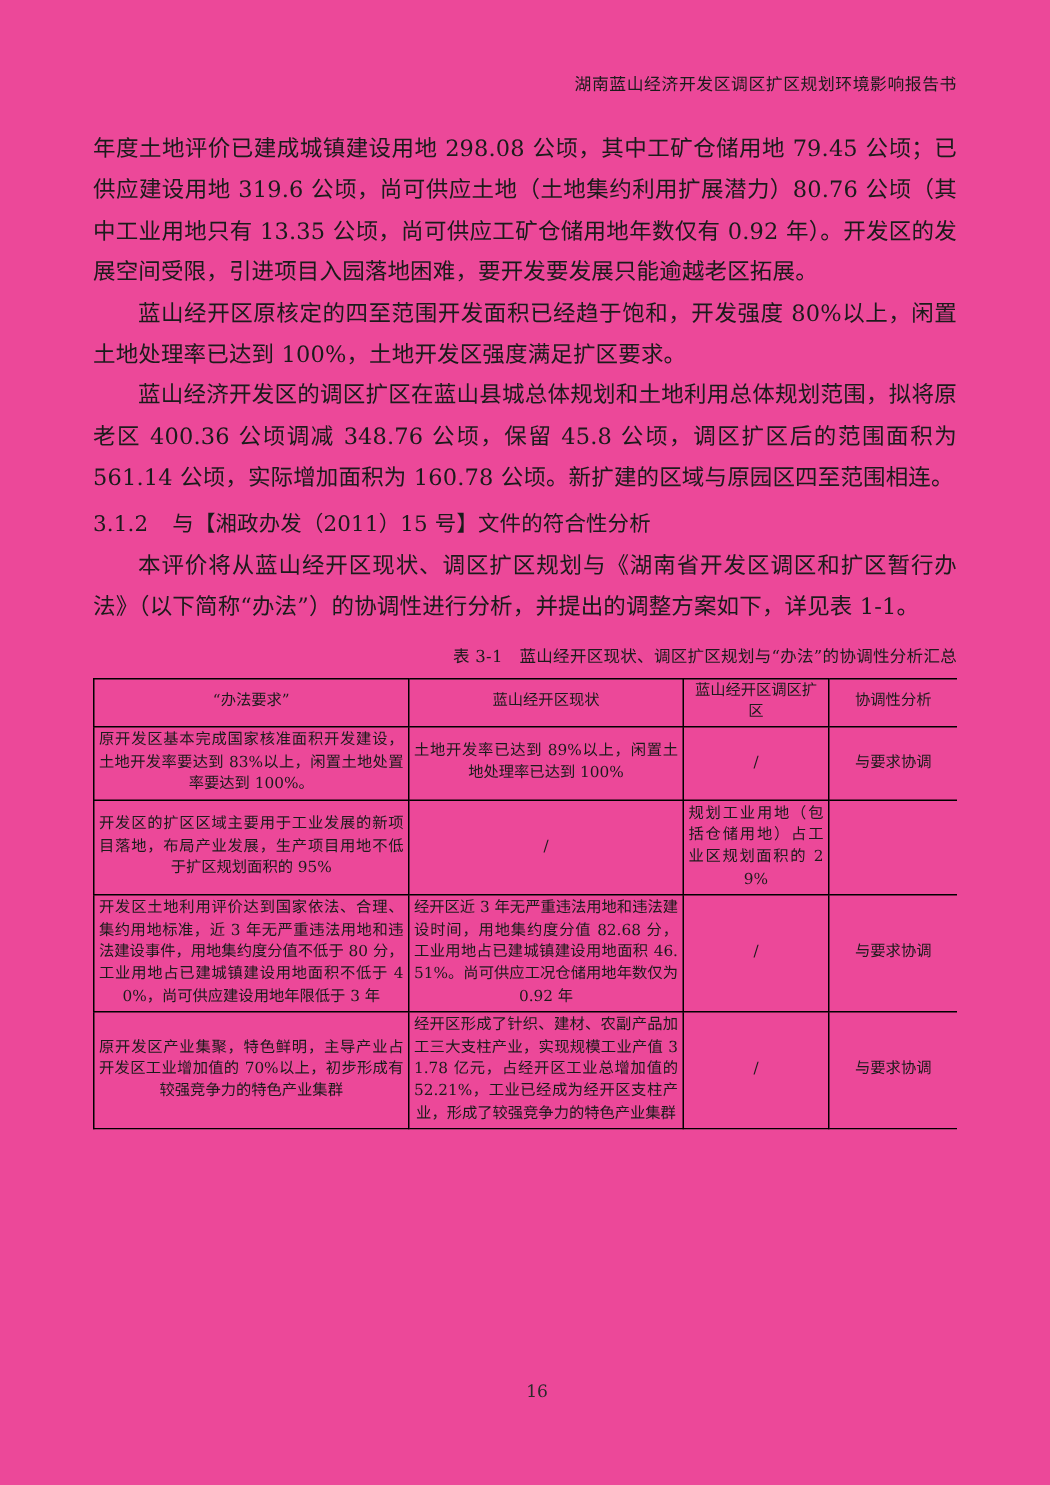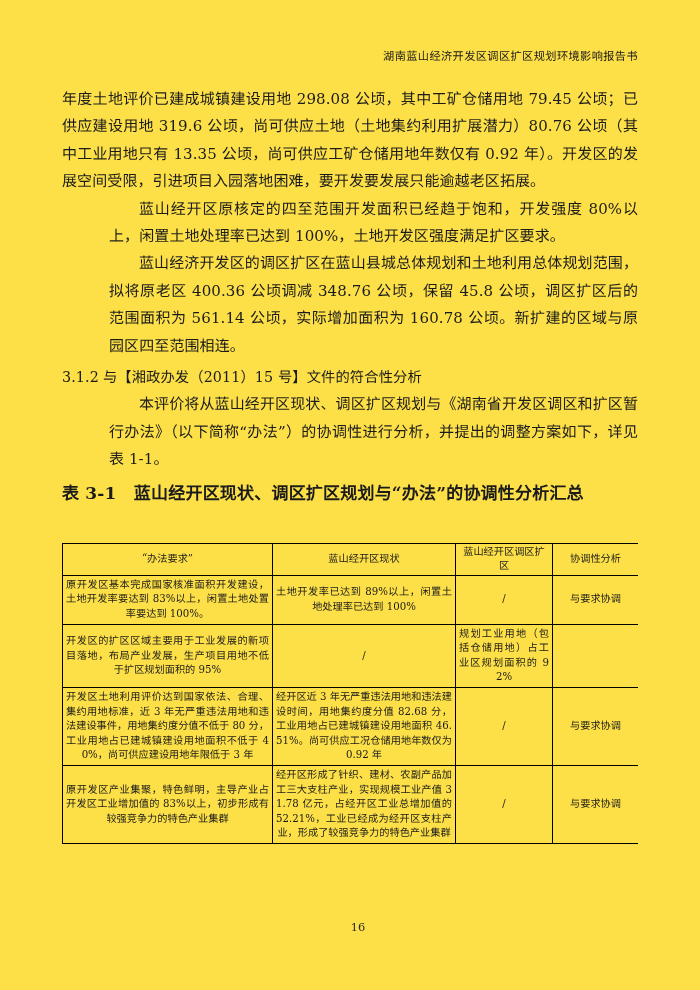--- a/index.html
+++ b/index.html
@@ -6,21 +6,21 @@
   html, body {
     margin: 0;
     padding: 0;
     background: #8a8a8a;
   }
   .page {
     position: relative;
     width: 700px;
     height: 990px;
     margin: 0 auto;
-    background: #fde047;
+    background: #ec4899;
     box-sizing: border-box;
     font-family: "DejaVu Serif", "Liberation Serif", serif;
     color: #1b1b1b;
     overflow: hidden;
   }
 
   
   .page-header {
     position: absolute;
     top: 50px;
@@ -49,49 +49,47 @@
   p.body {
     margin: 0;
     font-size: 15px;
     line-height: 27.4px;
     text-align: justify;
     text-justify: inter-ideograph;
     letter-spacing: 0.1px;
   }
   p.indent {
     text-indent: 2em;
-    margin-left: 47px;
   }
   h3.section-heading {
     margin: 4px 0 0 0;
     font-size: 14.3px;
     line-height: 27.4px;
     font-weight: normal;
     letter-spacing: 0.1px;
   }
   h3.section-heading .num {
-    margin-right: 4px;
+    margin-right: 16px;
   }
 
   
   .table-caption {
     margin: 9px 0 4px 0;
-    text-align: left;
-    font-size: 17px;
-    font-weight: bold;
+    text-align: right;
+    font-size: 11px;
+    font-weight: normal;
     letter-spacing: 0.2px;
     line-height: 20px;
   }
   table.coord-table {
     width: 576px;
     border-collapse: collapse;
     table-layout: fixed;
     font-size: 10.2px;
     line-height: 14.6px;
-    margin-top: 36px;
   }
   table.coord-table th,
   table.coord-table td {
     border: 1px solid #000;
     padding: 2px 3px;
     text-align: center;
     vertical-align: middle;
     word-break: break-all;
   }
   table.coord-table th {
@@ -168,31 +166,31 @@
         <tbody>
           <tr>
             <td class="just">原开发区基本完成国家核准面积开发建设，土地开发率要达到 83%以上，闲置土地处置率要达到 100%。</td>
             <td class="just">土地开发率已达到 89%以上，闲置土地处理率已达到 100%</td>
             <td>/</td>
             <td>与要求协调</td>
           </tr>
           <tr>
             <td class="just">开发区的扩区区域主要用于工业发展的新项目落地，布局产业发展，生产项目用地不低于扩区规划面积的 95%</td>
             <td>/</td>
-            <td class="just">规划工业用地（包括仓储用地）占工业区规划面积的 92%</td>
+            <td class="just">规划工业用地（包括仓储用地）占工业区规划面积的 29%</td>
             <td></td>
           </tr>
           <tr>
             <td class="just">开发区土地利用评价达到国家依法、合理、集约用地标准，近 3 年无严重违法用地和违法建设事件，用地集约度分值不低于 80 分，工业用地占已建城镇建设用地面积不低于 40%，尚可供应建设用地年限低于 3 年</td>
             <td class="just">经开区近 3 年无严重违法用地和违法建设时间，用地集约度分值 82.68 分，工业用地占已建城镇建设用地面积 46.51%。尚可供应工况仓储用地年数仅为 0.92 年</td>
             <td>/</td>
             <td>与要求协调</td>
           </tr>
           <tr>
-            <td class="just">原开发区产业集聚，特色鲜明，主导产业占开发区工业增加值的 83%以上，初步形成有较强竞争力的特色产业集群</td>
+            <td class="just">原开发区产业集聚，特色鲜明，主导产业占开发区工业增加值的 70%以上，初步形成有较强竞争力的特色产业集群</td>
             <td class="just">经开区形成了针织、建材、农副产品加工三大支柱产业，实现规模工业产值 31.78 亿元，占经开区工业总增加值的 52.21%，工业已经成为经开区支柱产业，形成了较强竞争力的特色产业集群</td>
             <td>/</td>
             <td>与要求协调</td>
           </tr>
         </tbody>
       </table>
     </div>
 
   </div>
 

